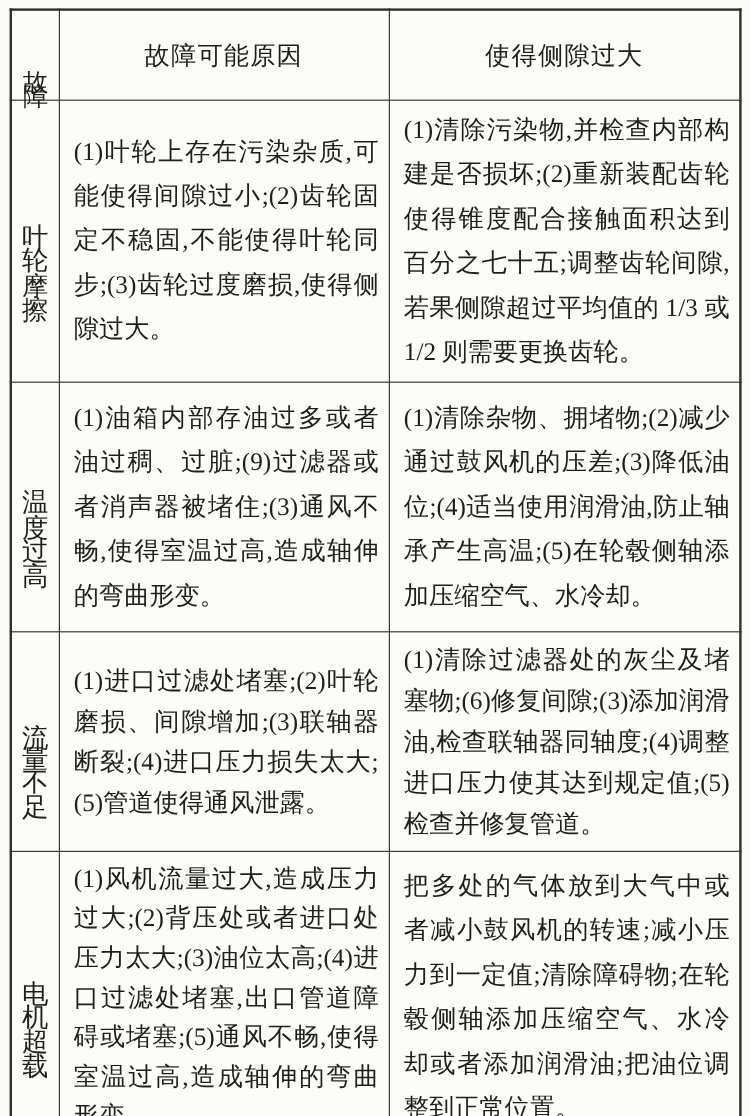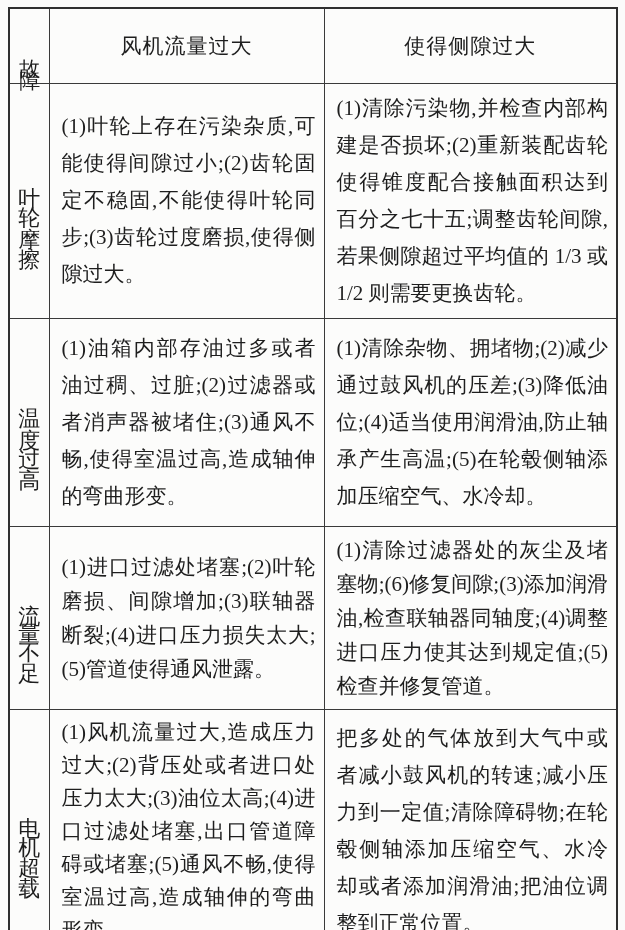--- a/index.html
+++ b/index.html
@@ -96,40 +96,40 @@
       <col class="c-fault">
       <col class="c-cause">
       <col class="c-solution">
     </colgroup>
     <tbody>
       <tr class="header-row">
         <th class="h-cell">
           <span class="vheader">故障</span>
         </th>
         <th class="h-cell">
-          <span>风机流量过大</span>
+          <span>故障可能原因</span>
         </th>
         <th class="h-cell">
           <span>使得侧隙过大</span>
         </th>
       </tr>
 
       <tr class="r1">
         <td class="fault-cell">
           <span class="vlabel">叶轮摩擦</span>
         </td>
         <td class="text-cell cause-cell">(1)叶轮上存在污染杂质,可能使得间隙过小;(2)齿轮固定不稳固,不能使得叶轮同步;(3)齿轮过度磨损,使得侧隙过大。</td>
         <td class="text-cell solution-cell">(1)清除污染物,并检查内部构建是否损坏;(2)重新装配齿轮使得锥度配合接触面积达到百分之七十五;调整齿轮间隙,若果侧隙超过平均值的 1/3 或 1/2 则需要更换齿轮。</td>
       </tr>
 
       <tr class="r2">
         <td class="fault-cell">
           <span class="vlabel">温度过高</span>
         </td>
-        <td class="text-cell cause-cell">(1)油箱内部存油过多或者油过稠、过脏;(2)过滤器或者消声器被堵住;(3)通风不畅,使得室温过高,造成轴伸的弯曲形变。</td>
+        <td class="text-cell cause-cell">(1)油箱内部存油过多或者油过稠、过脏;(9)过滤器或者消声器被堵住;(3)通风不畅,使得室温过高,造成轴伸的弯曲形变。</td>
         <td class="text-cell solution-cell">(1)清除杂物、拥堵物;(2)减少通过鼓风机的压差;(3)降低油位;(4)适当使用润滑油,防止轴承产生高温;(5)在轮毂侧轴添加压缩空气、水冷却。</td>
       </tr>
 
       <tr class="r3">
         <td class="fault-cell">
           <span class="vlabel">流量不足</span>
         </td>
         <td class="text-cell cause-cell">(1)进口过滤处堵塞;(2)叶轮磨损、间隙增加;(3)联轴器断裂;(4)进口压力损失太大;(5)管道使得通风泄露。</td>
         <td class="text-cell solution-cell">(1)清除过滤器处的灰尘及堵塞物;(6)修复间隙;(3)添加润滑油,检查联轴器同轴度;(4)调整进口压力使其达到规定值;(5)检查并修复管道。</td>
       </tr>

